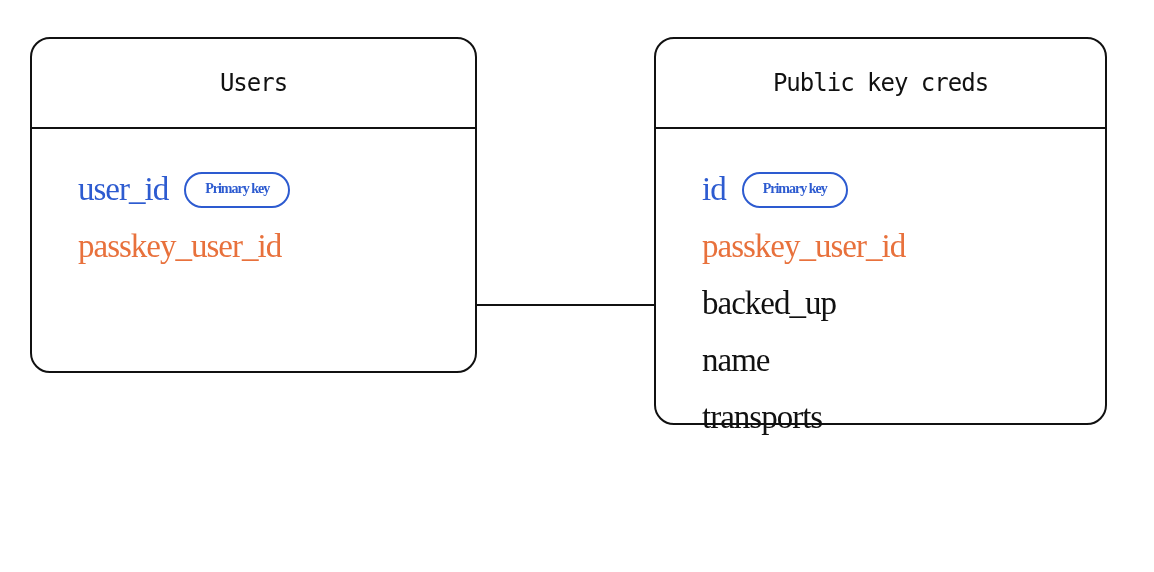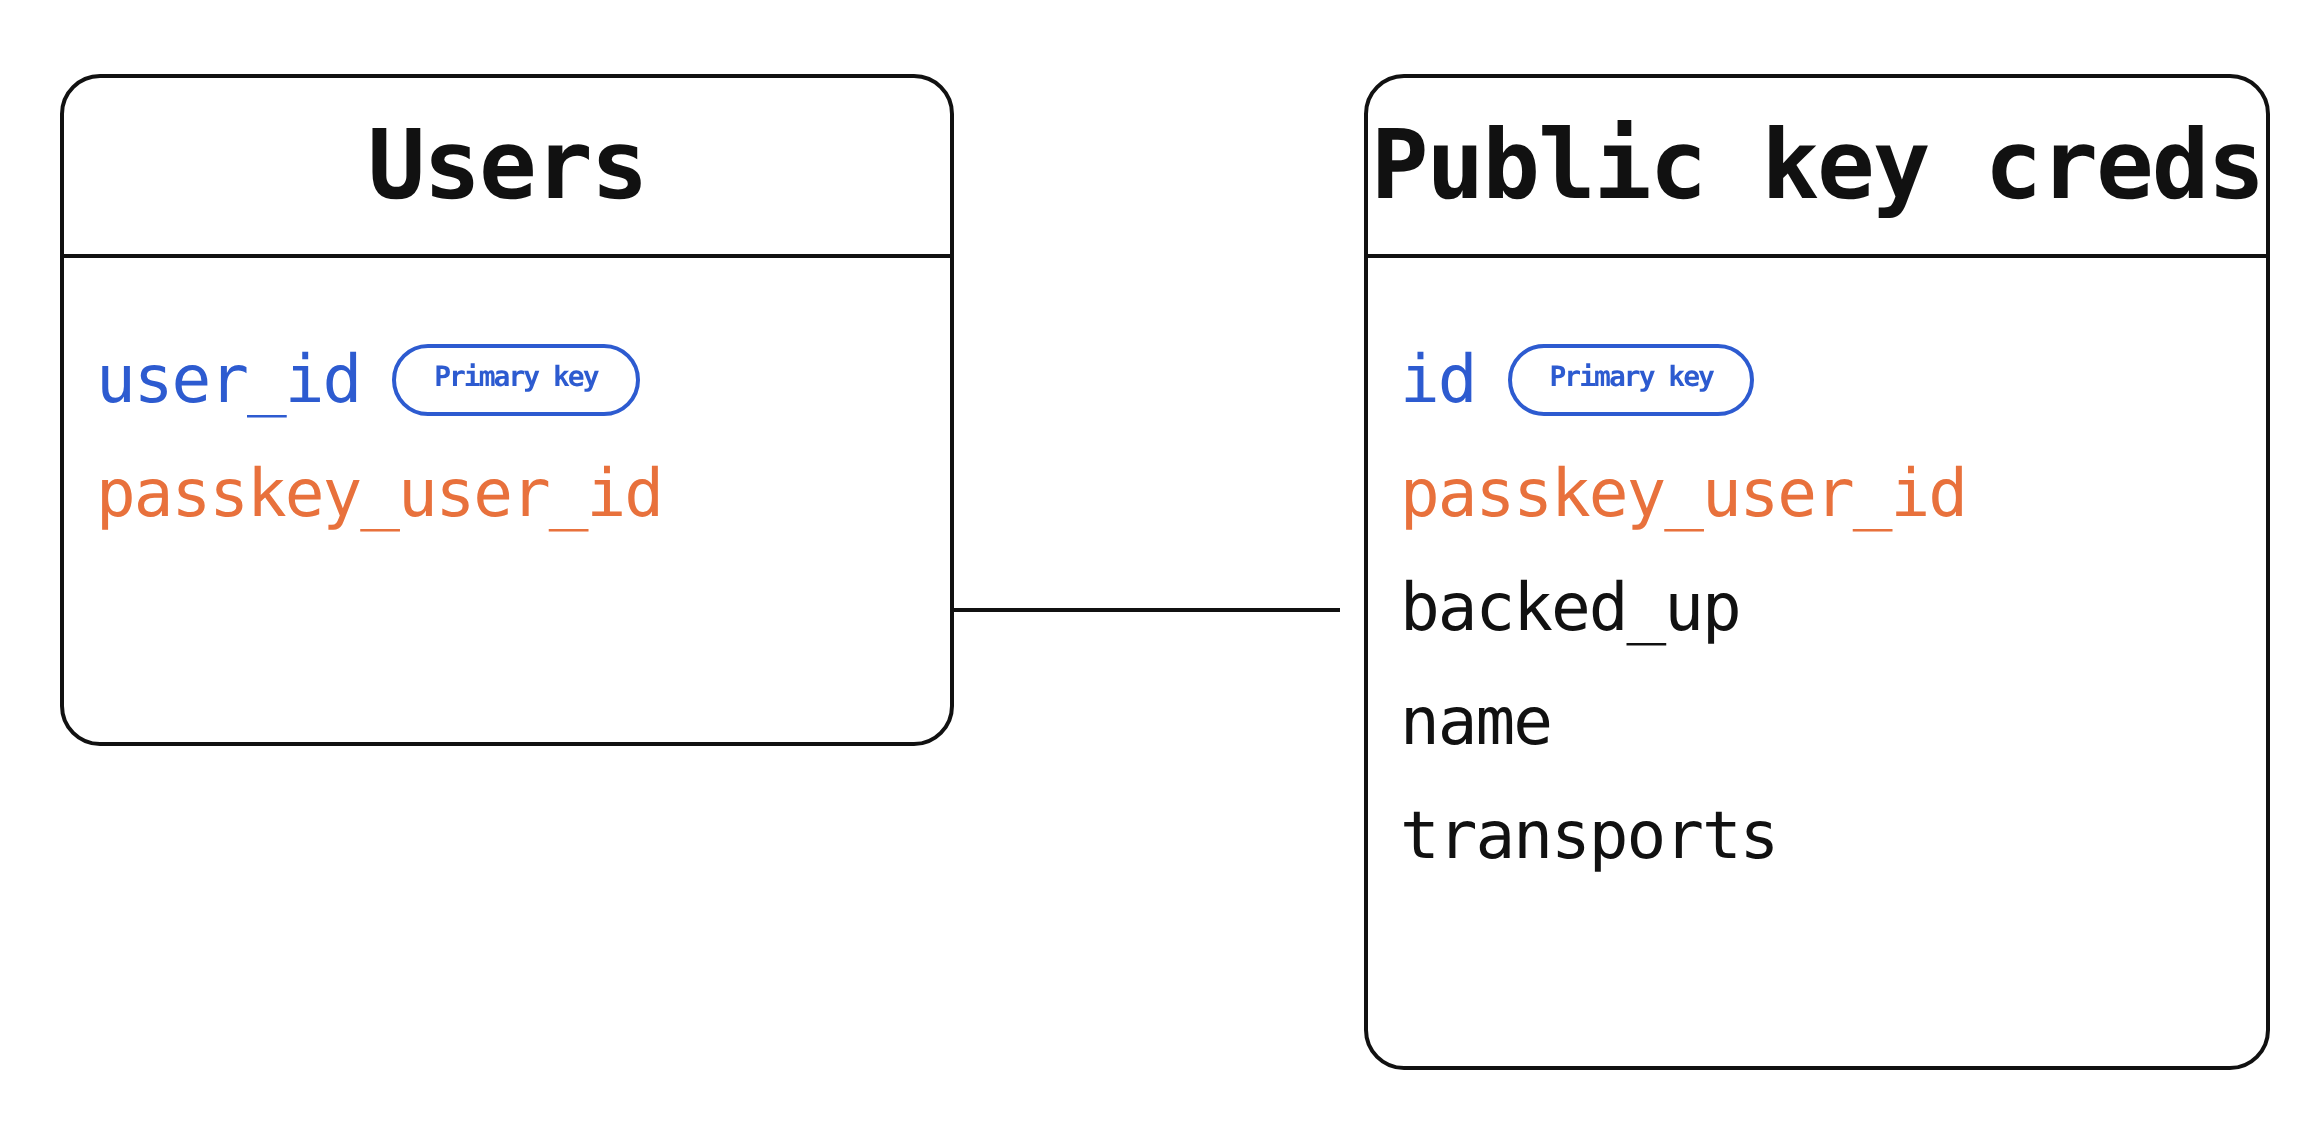--- a/index.html
+++ b/index.html
@@ -19,35 +19,35 @@
     color: var(--ink);
     overflow: hidden;
   }
   .table-node {
     position: absolute;
     background: var(--bg);
     border: 2px solid var(--ink);
     border-radius: 20px;
   }
   .table-users { left: 30px; top: 37px; width: 447px; height: 336px; }
-  .table-creds { left: 682px; top: 37px; width: 453px; height: 498px; }
+  .table-creds { left: 654px; top: 37px; width: 453px; height: 388px; }
   .table-header {
     height: 90px;
     border-bottom: 2px solid var(--ink);
     display: flex;
     align-items: center;
     justify-content: center;
   }
   .table-title {
-    font-size: 48px;
-    font-weight: bold;
+    font-size: 24px;
+    font-weight: normal;
     letter-spacing: -1px;
     white-space: nowrap;
   }
-  .table-body { padding: 32px 0 0 16px; }
+  .table-body { padding: 32px 0 0 46px; font-family: Liberation Serif, serif; }
   .field-row {
     height: 57px;
     display: flex;
     align-items: center;
     gap: 16px;
     white-space: nowrap;
   }
   .field-label { font-size: 33px; letter-spacing: -1px; }
   .field-blue   { color: var(--blue); }
   .field-black  { color: var(--ink); }

